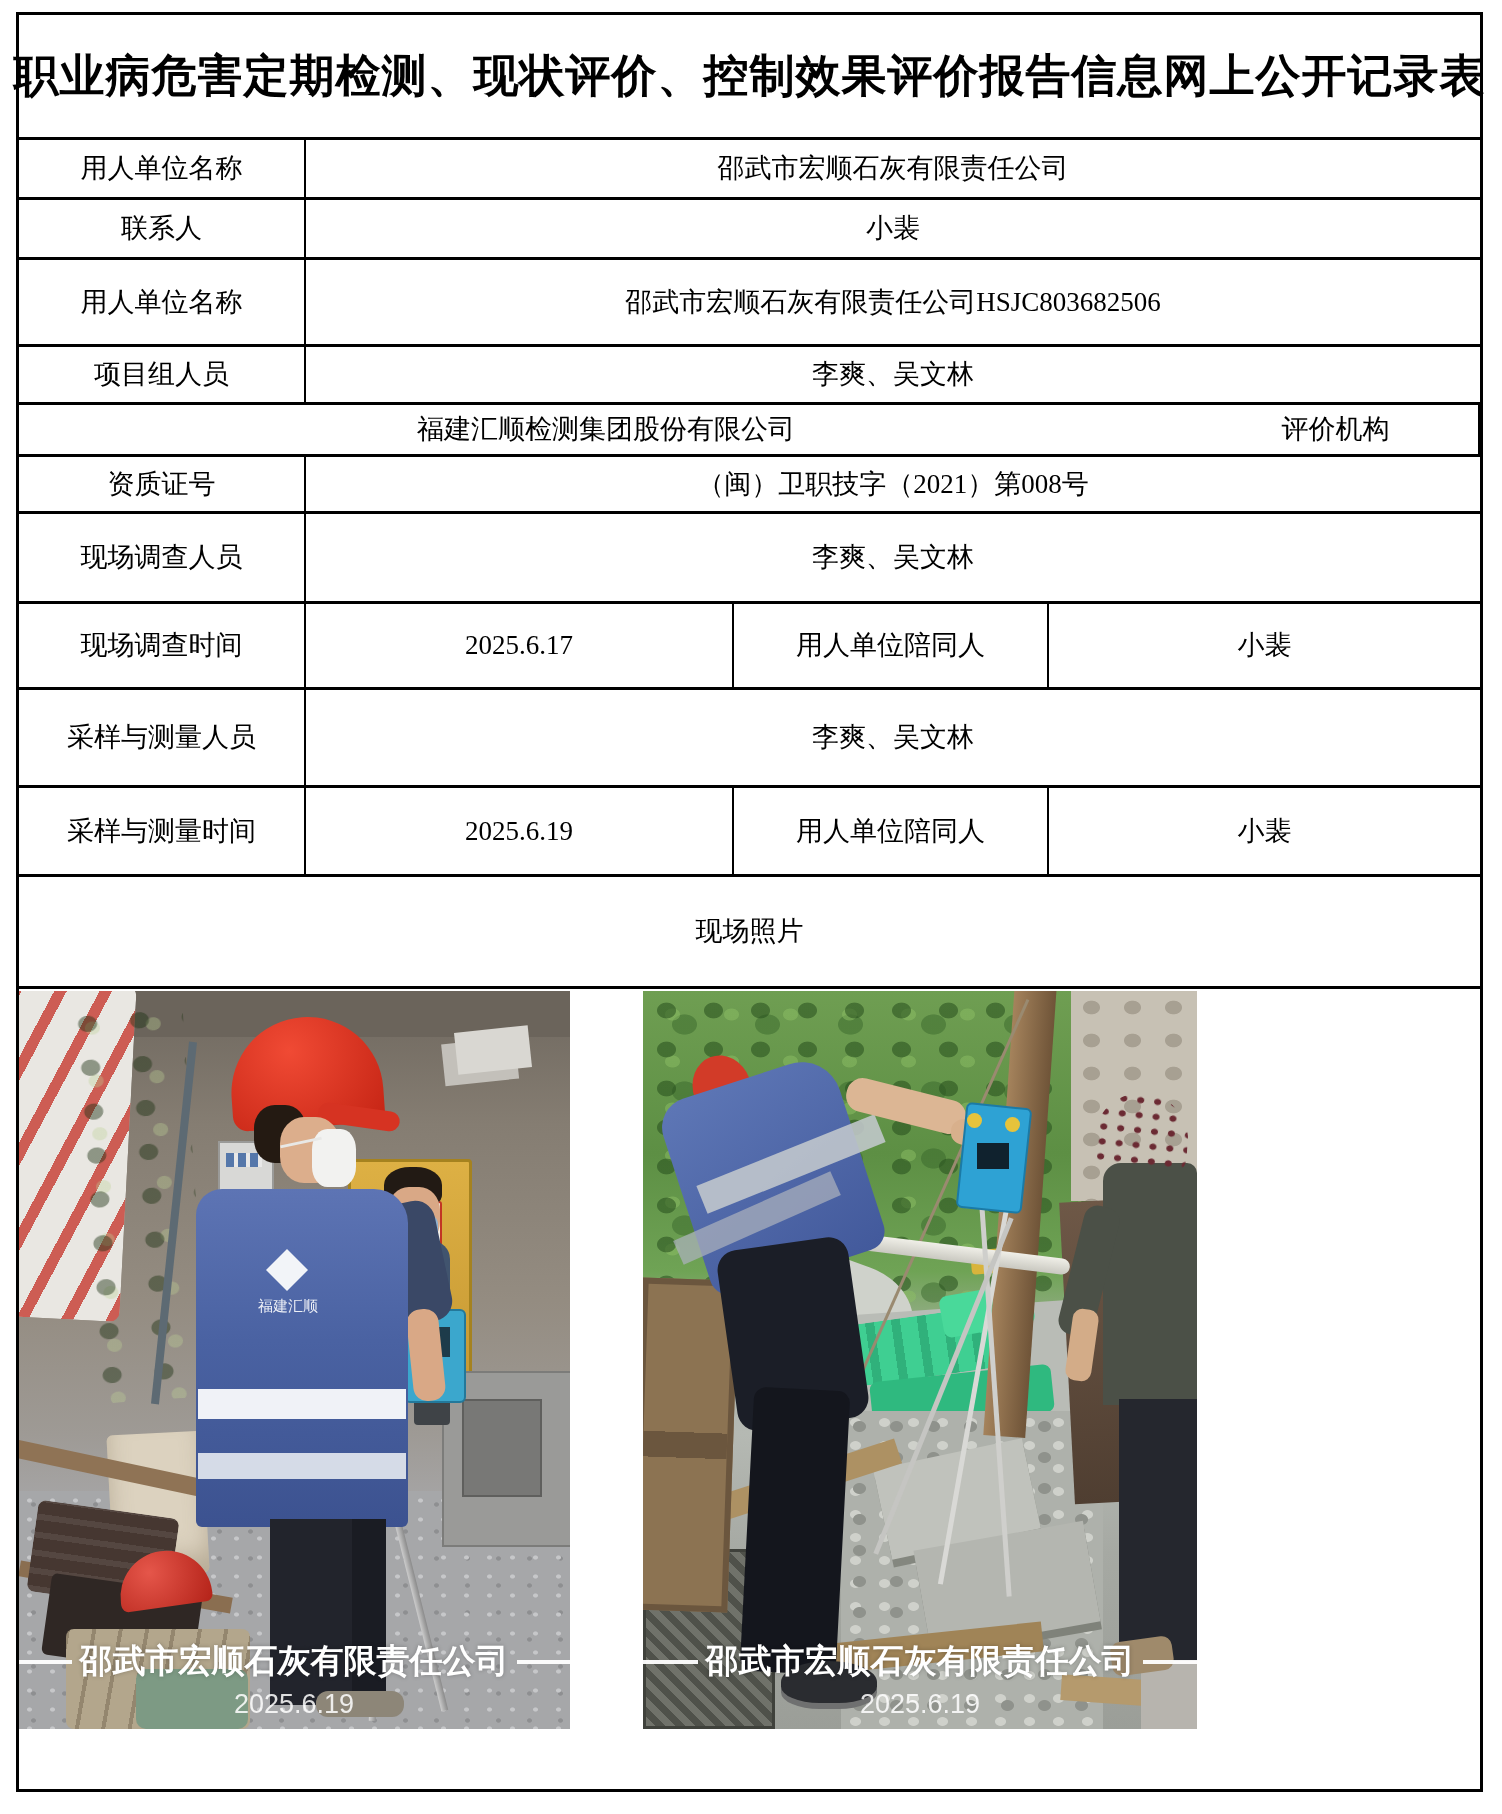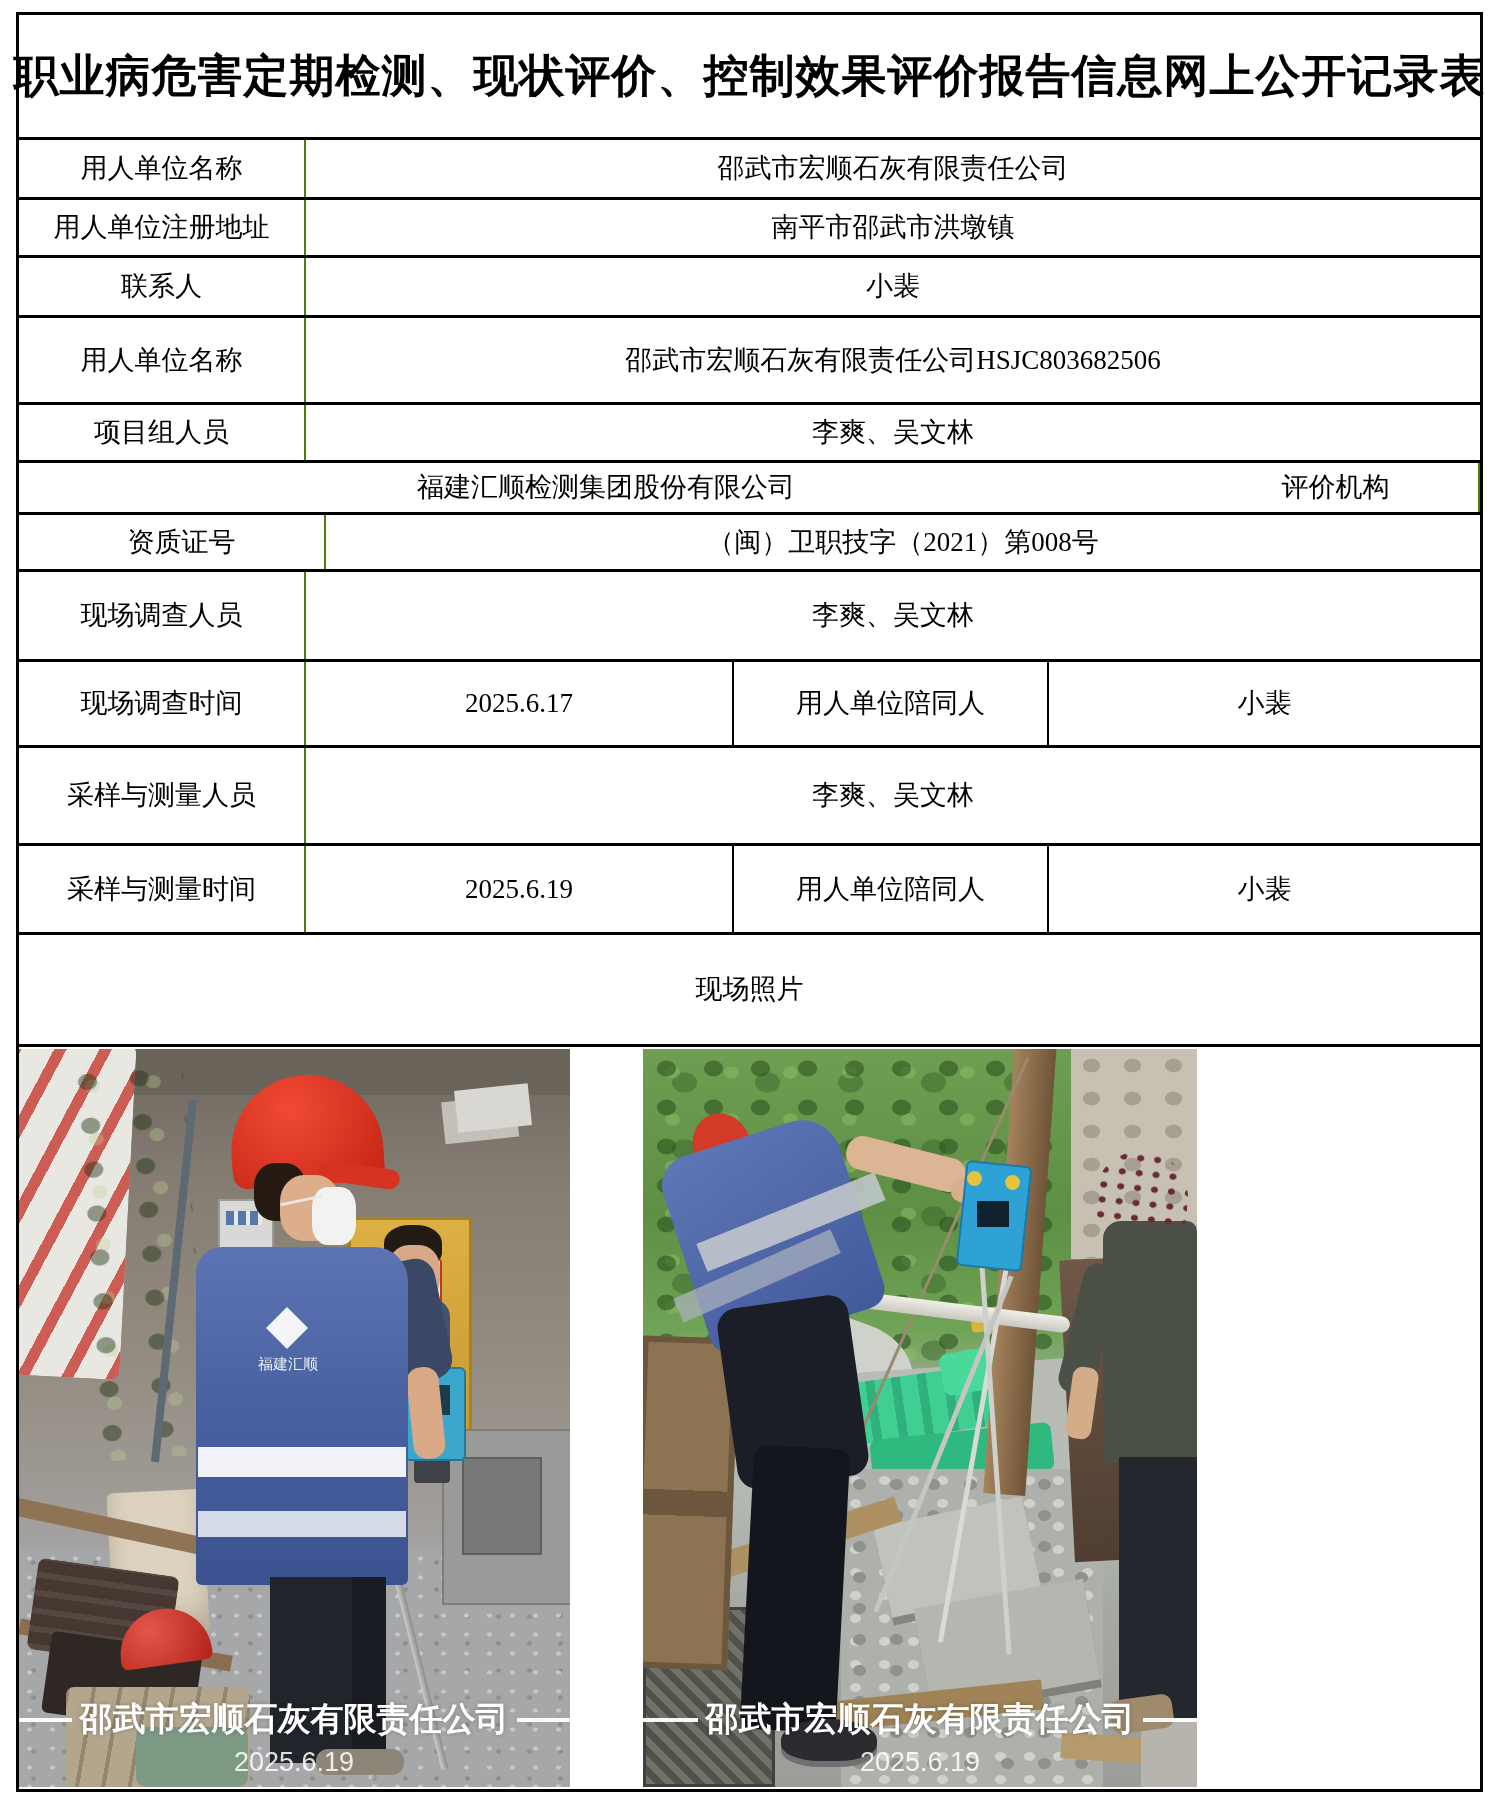--- a/index.html
+++ b/index.html
@@ -6,25 +6,25 @@
   .page{position:relative;width:1502px;height:1814px;background:#fff;overflow:hidden;
         font-family:"Liberation Serif","DejaVu Serif",serif;color:#000;}
   .report-table{position:absolute;left:16px;top:12px;width:1467px;height:1780px;
         border:3px solid #000;box-sizing:border-box;background:#fff;}
   .t-row{display:flex;box-sizing:border-box;border-bottom:3px solid #000;}
   .t-row:last-child{border-bottom:none;}
   .title-row{height:125px;display:flex;align-items:center;justify-content:center;border-bottom:3px solid #000;box-sizing:border-box;}
   .doc-title{font-size:45px;font-weight:700;letter-spacing:1px;white-space:nowrap;}
   .cell{display:flex;align-items:center;justify-content:center;box-sizing:border-box;
         font-size:27px;text-align:center;line-height:1.2;}
-  .lbl{width:287px;border-right:2px solid #4d7c0f;}
+  .lbl{width:287px;border-right:2px solid #000000;}
   .val{flex:1;}
   .c2{width:428px;border-right:2px solid #000;}
   .c3{width:315px;border-right:2px solid #000;}
-  .h60{height:60px;} .h58{height:58px;} .h52{height:52px;} .h57{height:57px;padding-left:20px;}
+  .h60{height:60px;} .h58{height:58px;} .h52{height:52px;} .h57{height:57px;}
   .h87{height:87px;} .h90{height:90px;} .h86{height:86px;} .h93{height:98px;}
   .h89{height:89px;} .h112{height:112px;}
   .photos-cell{position:relative;height:747px;box-sizing:border-box;overflow:hidden;padding-left:48px;}
   .photo{position:absolute;top:2px;height:738px;overflow:hidden;background:#8d857b;}
   .photo-left{left:-1px;width:552px;}
   .photo-right{left:624px;width:554px;}
   .shape{position:absolute;}
   .wm{position:absolute;left:0;right:0;top:648px;display:flex;align-items:center;z-index:40;
       font-family:"Liberation Sans","DejaVu Sans",sans-serif;}
   .wm-bar{flex:1;height:4px;background:rgba(255,255,255,.95);}
@@ -41,24 +41,20 @@
 <div class="page">
   <div class="report-table">
 
     <div class="title-row">
       <div class="doc-title">职业病危害定期检测、现状评价、控制效果评价报告信息网上公开记录表</div>
     </div>
 
     <div class="t-row h60">
       <div class="cell lbl">用人单位名称</div>
       <div class="cell val">邵武市宏顺石灰有限责任公司</div>
-    </div>
-    <div class="t-row h58">
-      <div class="cell lbl">用人单位注册地址</div>
-      <div class="cell val">南平市邵武市洪墩镇</div>
     </div>
     <div class="t-row h60">
       <div class="cell lbl">联系人</div>
       <div class="cell val">小裴</div>
     </div>
     <div class="t-row h87">
       <div class="cell lbl">用人单位名称</div>
       <div class="cell val">邵武市宏顺石灰有限责任公司HSJC803682506</div>
     </div>
     <div class="t-row h58">

